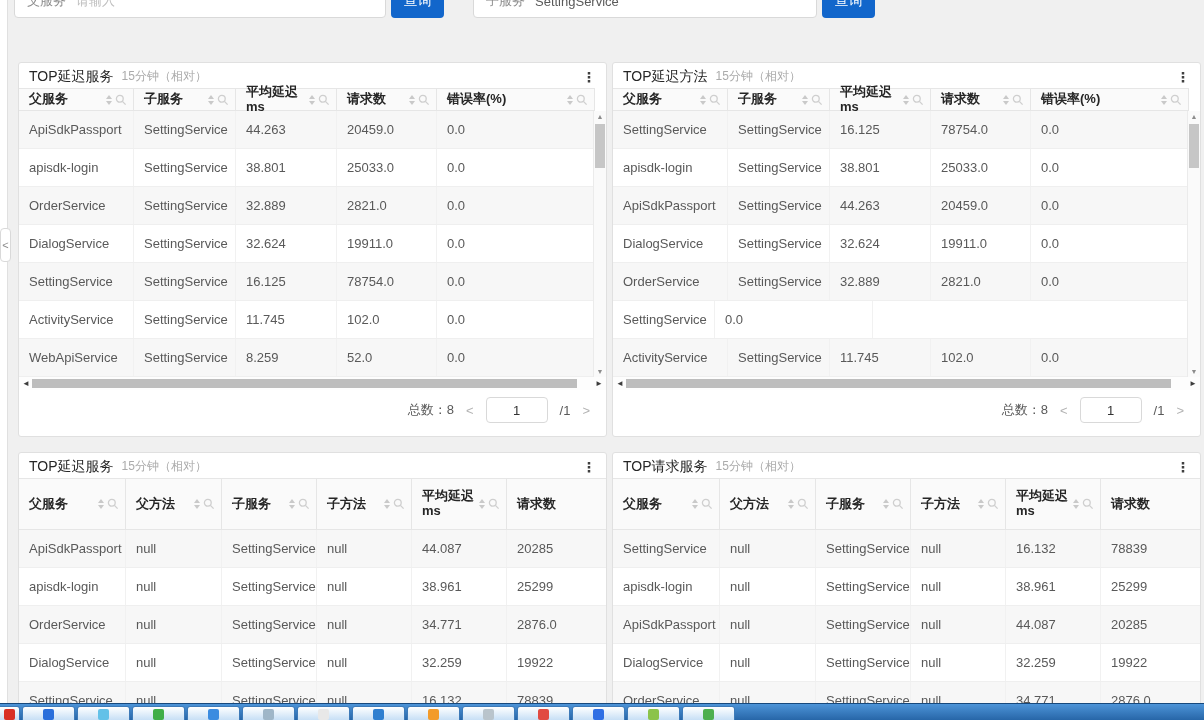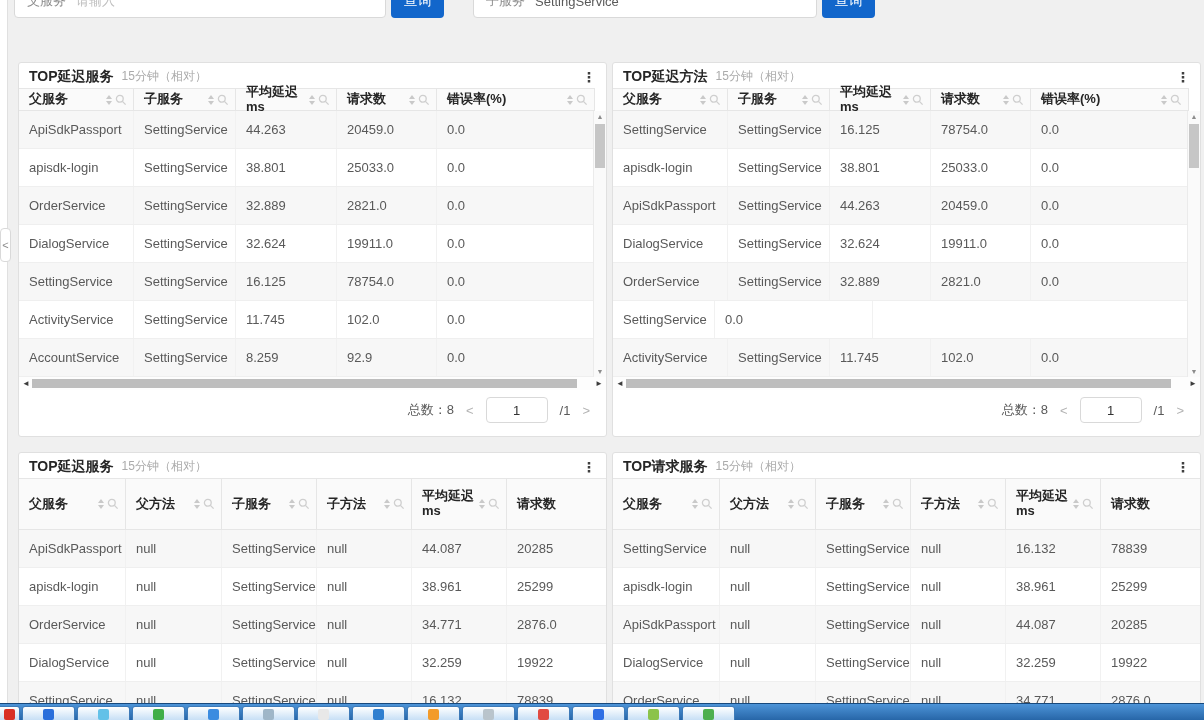--- a/index.html
+++ b/index.html
@@ -22,21 +22,21 @@
   .input-parent { width:372px; margin-left:5px; }
   .input-child  { width:344px; margin-left:29px; }
   .query-btn { width:53px; height:34px; margin-left:5px; border:none; border-radius:4px;
     color:#fff; font-size:14px; cursor:pointer; font-family:inherit; }
 
   
   .grid { position:absolute; left:18px; top:62px; display:grid; grid-template-columns:589px 589px; gap:15px 5px; }
   .panel { width:589px; height:375px; background:#fff; border:1px solid #e0e0e0; border-radius:3px;
     position:relative; overflow:hidden; }
   .panel-hd { height:25px; display:flex; align-items:center; padding:2px 10px 0; }
-  .p-title { font-size:14px; font-weight:bold; color:#262626; }
+  .p-title { font-size:14px; font-weight:normal; color:#262626; }
   .p-sub { font-size:12px; color:#ababab; margin-left:8px; }
   .kebab { margin-left:auto; color:#404040; font-size:14px; font-weight:bold; line-height:1; cursor:pointer; }
 
   .thead { display:flex; background:#fafafa; border-top:1px solid #e6e6e6; border-bottom:1px solid #e6e6e6; }
   .cols5 .thead { height:23px; width:576px; }
   .cols6 .thead { height:52px; width:628px; }
   .th { display:flex; align-items:center; padding:0 6px 0 10px; border-right:1px solid #e6e6e6;
     font-weight:bold; font-size:13px; color:#262626; gap:4px; }
   .th .lbl { flex:1 1 auto; line-height:1.15; }
   .th .icons { display:flex; align-items:center; gap:3px; flex:0 0 auto; }
@@ -223,24 +223,24 @@
           <div class="td" style="width: 158px;">0.0</div>
         </div>
         <div class="tr">
           <div class="td" style="width: 115px;">ActivityService</div>
           <div class="td" style="width: 102px;">SettingService</div>
           <div class="td" style="width: 101px;">11.745</div>
           <div class="td" style="width: 100px;">102.0</div>
           <div class="td" style="width: 158px;">0.0</div>
         </div>
         <div class="tr odd">
-          <div class="td" style="width: 115px;">AccountService</div>
+          <div class="td" style="width: 115px;">WebApiService</div>
           <div class="td" style="width: 102px;">SettingService</div>
           <div class="td" style="width: 101px;">8.259</div>
-          <div class="td" style="width: 100px;">92.9</div>
+          <div class="td" style="width: 100px;">52.0</div>
           <div class="td" style="width: 158px;">0.0</div>
         </div>
       </div>
       <div class="vscroll">
         <div class="v-arrow top">▲</div>
         <div class="v-thumb"></div>
         <div class="v-arrow bot">▼</div>
       </div>
       <div class="hscroll">
         <span class="h-arrow left">◄</span>

